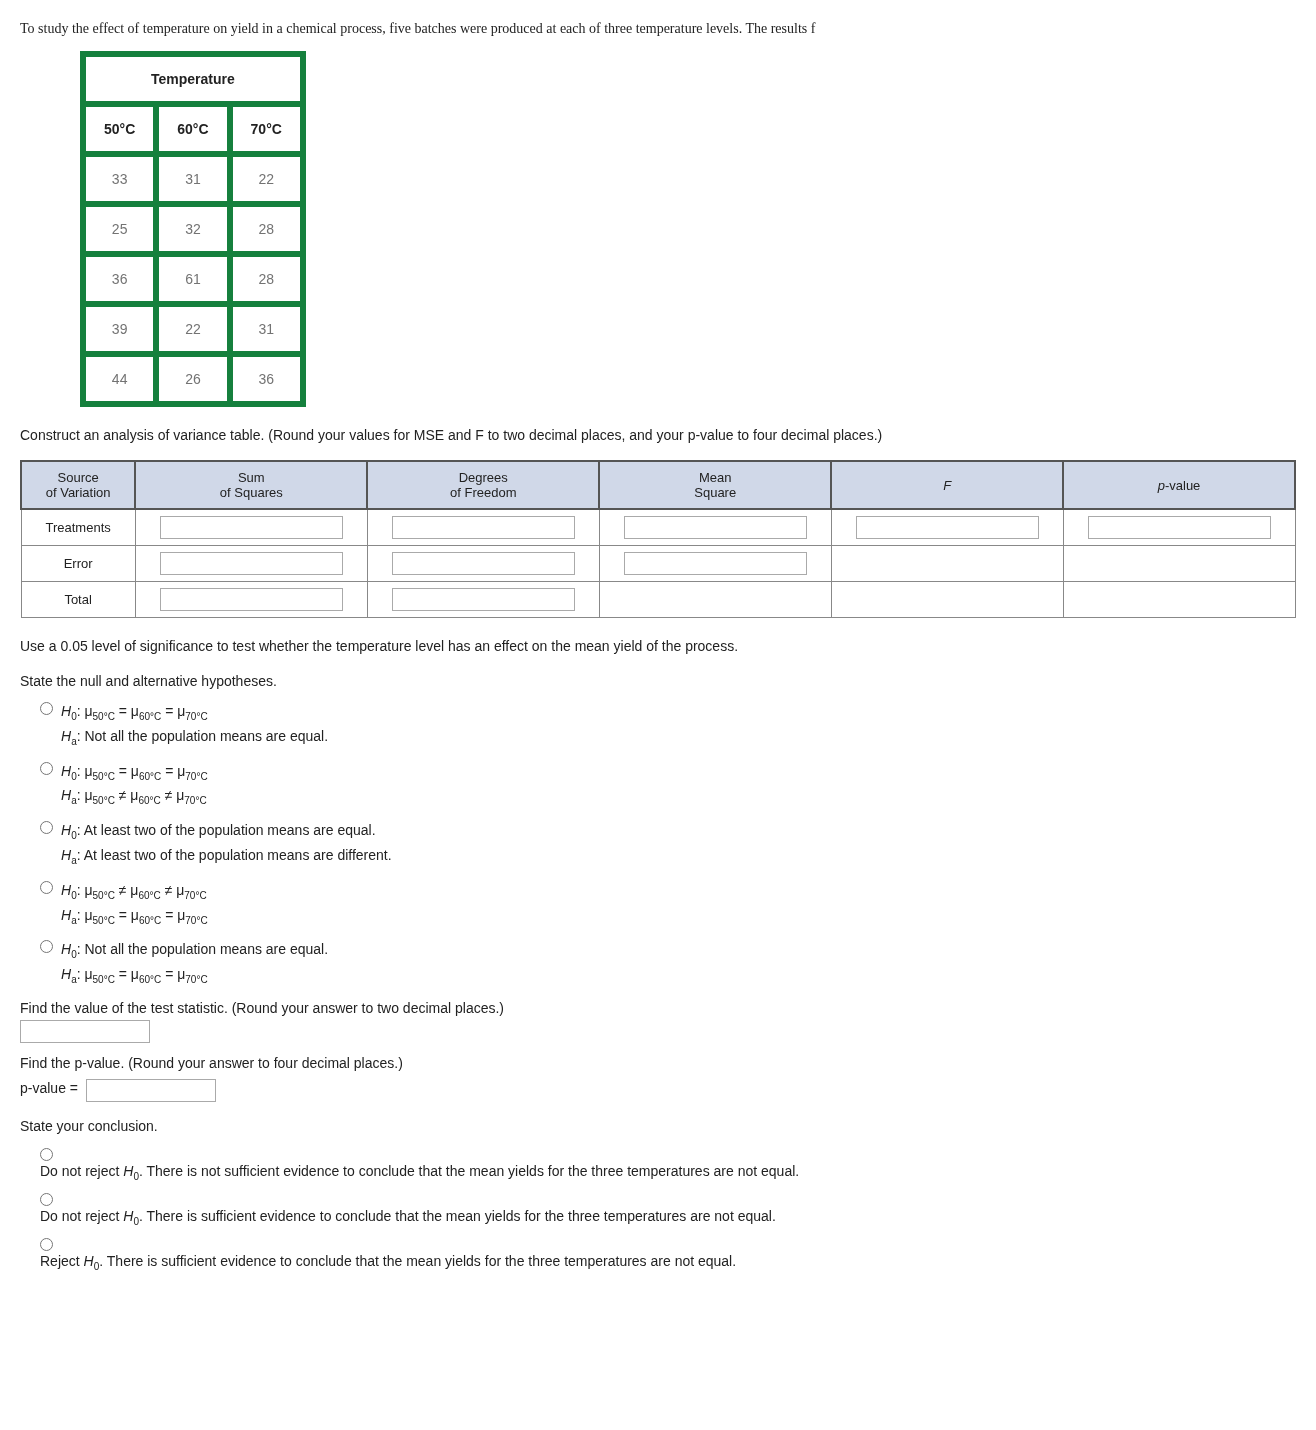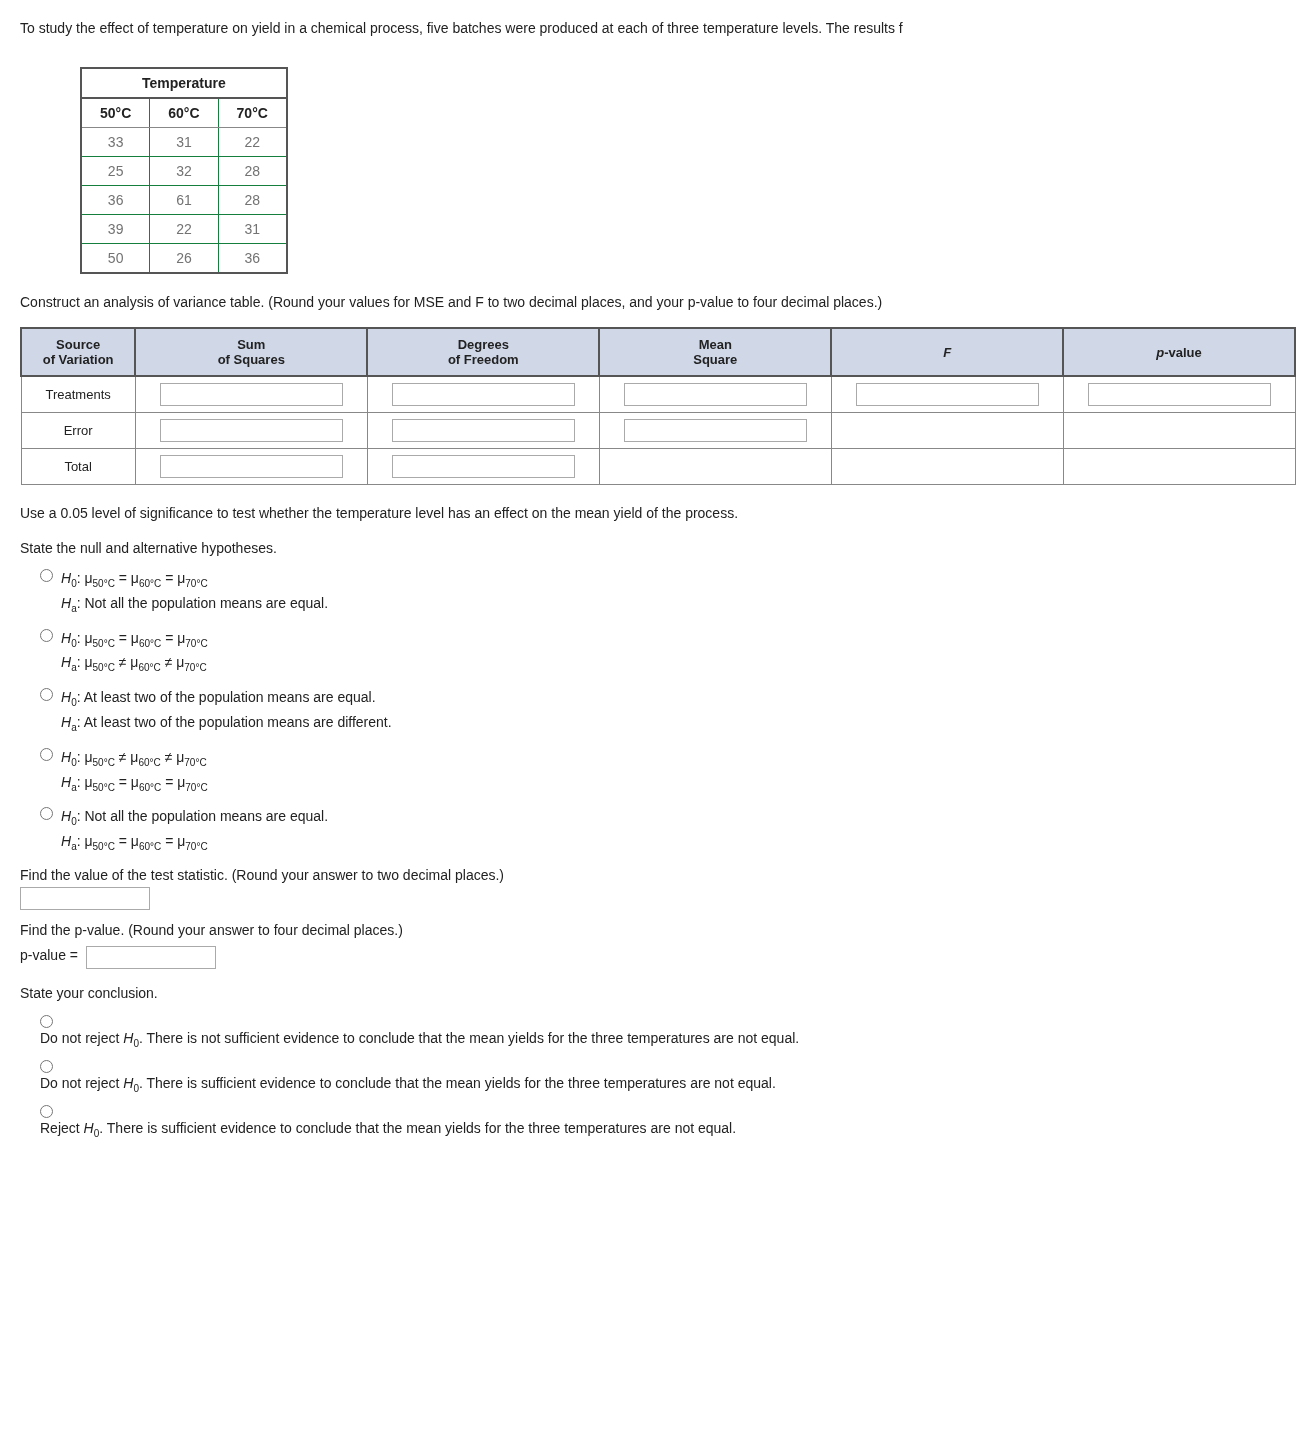--- a/index.html
+++ b/index.html
@@ -5,36 +5,37 @@
     * { box-sizing: border-box; margin: 0; padding: 0; }
     body {
       font-family: Arial, sans-serif;
       font-size: 14px;
       color: #222;
       background: #fff;
       padding: 18px 20px;
       max-width: 1316px;
     }
     .intro-text {
-      margin-bottom: 28px;
+      margin-bottom: 12px;
       line-height: 1.5;
+      font-family: Liberation Serif, serif;
     }
     
     .temp-table-wrap {
       margin-bottom: 18px;
     }
     .temp-table {
       border-collapse: collapse;
       border: 2px solid #555;
       margin-left: 60px;
     }
     .temp-table th, .temp-table td {
-      border: 1px solid #15803d;
-      text-align: center;
-      padding: 6px 18px;
+      border: 6px solid #15803d;
+      text-align: center;
+      padding: 14px 18px;
       font-size: 14px;
     }
     .temp-table .header-row th {
       background: #fff;
       font-weight: bold;
       border-bottom: 2px solid #555;
     }
     .temp-table .col-header th {
       font-weight: bold;
       border-bottom: 1px solid #888;
@@ -56,21 +57,21 @@
     .anova-table {
       border-collapse: collapse;
       width: 100%;
       margin-bottom: 18px;
     }
     .anova-table th {
       background: #d0d8e8;
       border: 2px solid #555;
       text-align: center;
       padding: 8px 6px;
-      font-weight: bold;
+      font-weight: normal;
       font-size: 13px;
     }
     .anova-table td {
       border: 1px solid #888;
       padding: 6px 24px;
       text-align: center;
       vertical-align: middle;
       margin-top: 16px;
     }
     .anova-table .source-cell {
@@ -187,21 +188,21 @@
           <td>36</td>
           <td>61</td>
           <td>28</td>
         </tr>
         <tr>
           <td>39</td>
           <td>22</td>
           <td>31</td>
         </tr>
         <tr>
-          <td>50</td>
+          <td>44</td>
           <td>26</td>
           <td>36</td>
         </tr>
       </tbody>
   </table>
 </div>
 
 <p class="instruction">Construct an analysis of variance table. (Round your values for MSE and F to two decimal places, and your p-value to four decimal places.)</p>
 
 <table class="anova-table">

